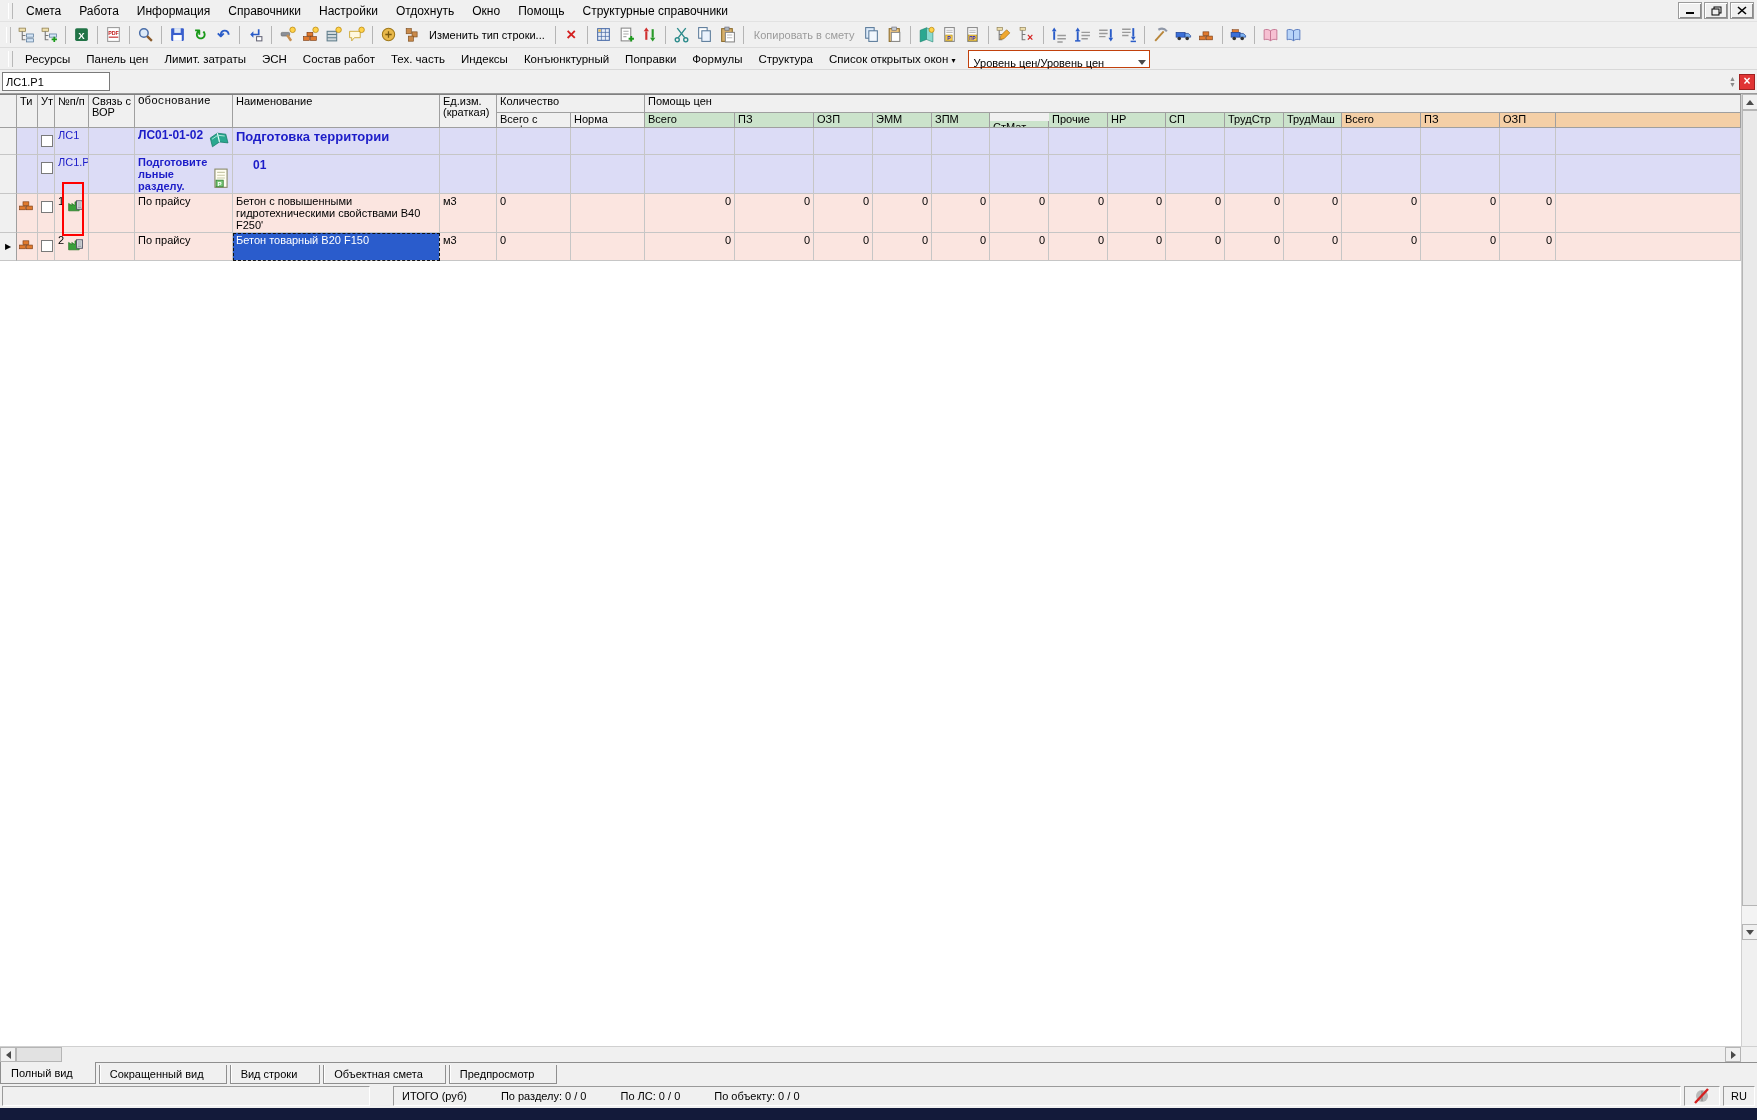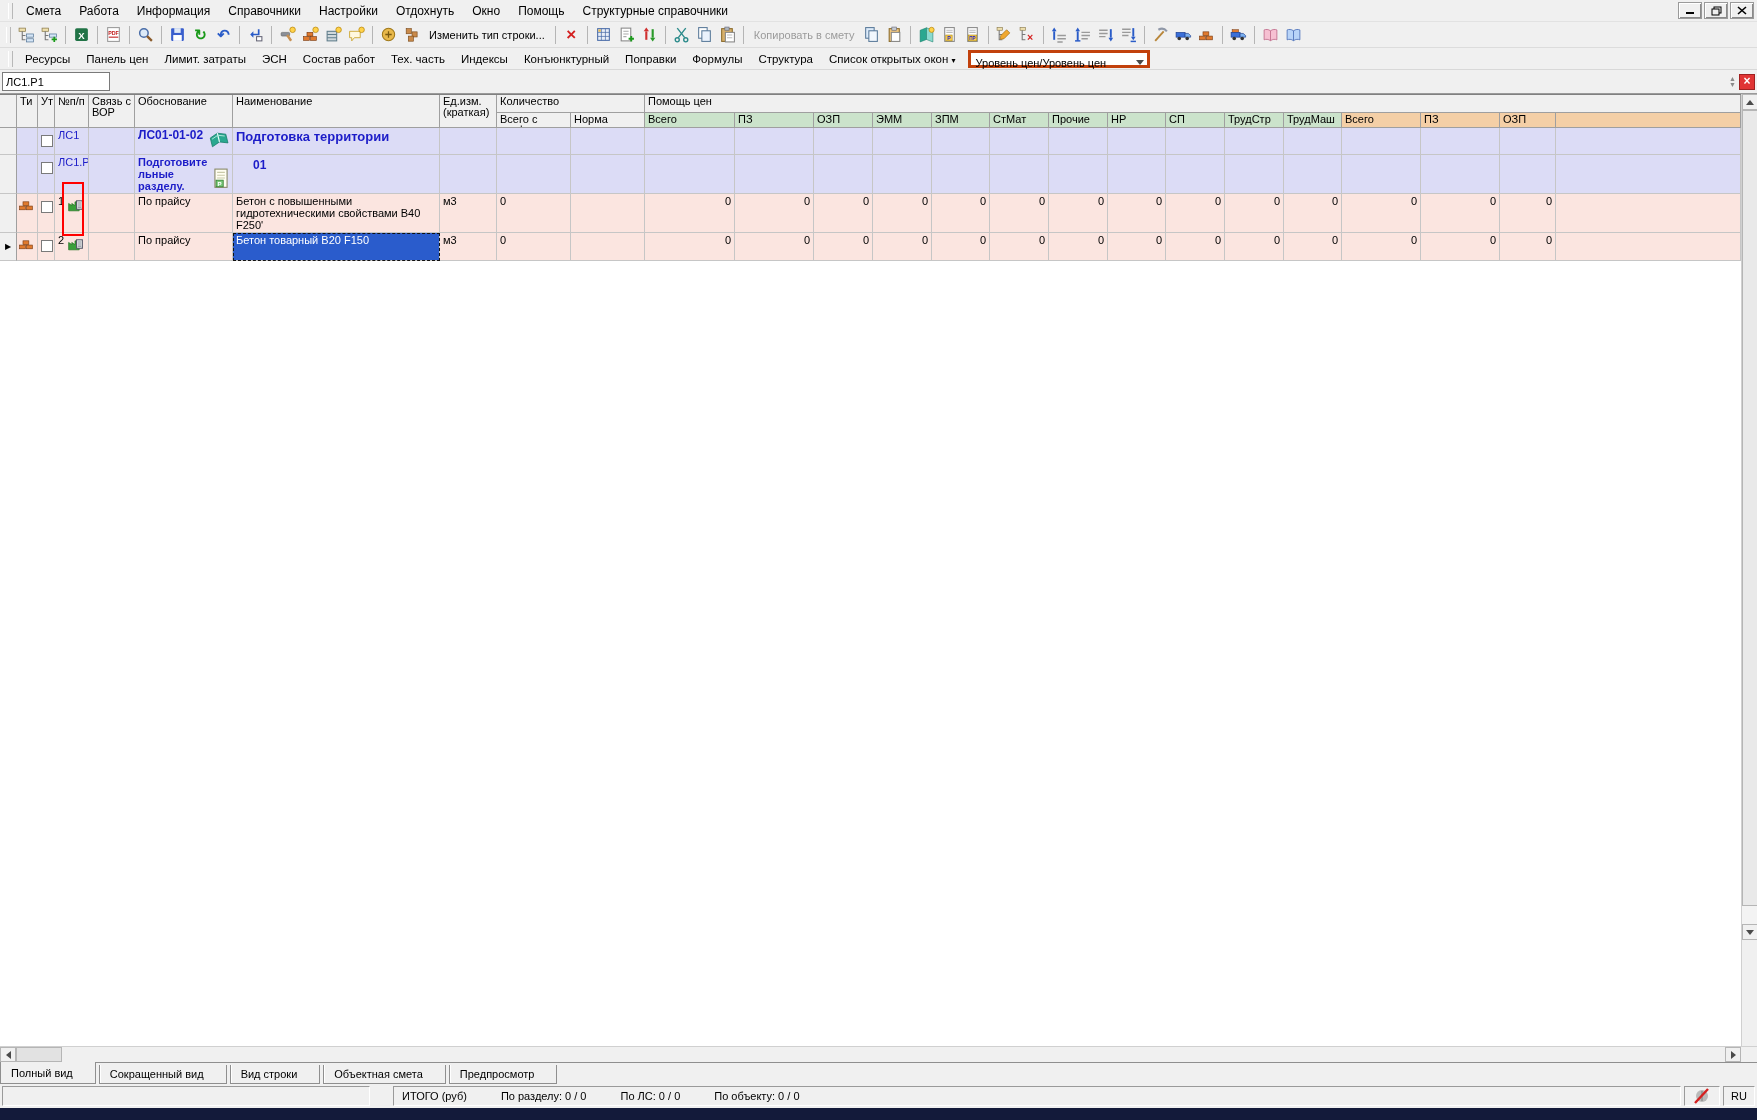--- a/index.html
+++ b/index.html
@@ -16,21 +16,21 @@
 
   .toolbar { height:26px; display:flex; align-items:center; background:#f0f0f0; border-bottom:1px solid #dcdcdc; padding-left:2px; }
   .tbtn { width:23px; height:22px; display:flex; align-items:center; justify-content:center; flex:0 0 auto; }
   .tsep { width:1px; height:18px; background:#b5b5b5; margin:0 4px; flex:0 0 auto; }
   .tlabel { padding:0 6px; white-space:nowrap; }
   .tlabel.disabled { color:#9b9b9b; }
   .glyph { font-size:14px; font-weight:bold; line-height:1; }
 
   .panelbar { height:22px; display:flex; align-items:center; background:#f0f0f0; border-bottom:1px solid #d8d8d8; padding-left:4px; }
   .pitem { padding:3px 8px; font-size:11.5px; white-space:nowrap; }
-  .combo { width:182px; height:18px; background:#fff; border:3px solid #c2410c; display:flex; align-items:center; justify-content:space-between; padding:8px 3px 0 5px; margin-left:4px; }
+  .combo { width:182px; height:18px; background:#fff; border:1px solid #c2410c; display:flex; align-items:center; justify-content:space-between; padding:8px 3px 0 5px; margin-left:4px; }
   .combo-arrow { width:0; height:0; border-left:4px solid transparent; border-right:4px solid transparent; border-top:5px solid #4a4a4a; }
 
   .locator-row { height:24px; background:#f0f0f0; border-bottom:1px solid #9a9a9a; display:flex; align-items:center; padding:0 2px; }
   .locator-input { width:108px; height:19px; border:1px solid #7a7a7a; background:#fff; font-family:"Liberation Sans",sans-serif; font-size:11px; padding:1px 3px; }
   .loc-right { margin-left:auto; display:flex; align-items:center; gap:3px; }
   .spinner { display:flex; flex-direction:column; line-height:6px; color:#8a8a8a; font-size:7px; text-align:center; }
   .red-x { width:16px; height:16px; background:#e03434; border:1px solid #a02020; color:#fff; font-weight:bold; font-size:12px; line-height:13px; text-align:center; }
 
   
   .main { position:relative; height:952px; background:#fff; }
@@ -451,33 +451,33 @@
 
   <div class="main">
     <div class="grid-area">
 
       <div class="thead">
         <div class="h" style="grid-column:1;grid-row:1/3;"></div>
         <div class="h" style="grid-column:2;grid-row:1/3;">Ти</div>
         <div class="h" style="grid-column:3;grid-row:1/3;">Ут</div>
         <div class="h" style="grid-column:4;grid-row:1/3;">№п/п</div>
         <div class="h" style="grid-column:5;grid-row:1/3;">Связь с ВОР</div>
-        <div class="h" style="grid-column:6;grid-row:1/3;">Обоснование</div>
+        <div class="h" style="grid-column:6;grid-row:1/3;font-family:Liberation Mono, monospace;">Обоснование</div>
         <div class="h" style="grid-column:7;grid-row:1/3;">Наименование</div>
         <div class="h" style="grid-column:8;grid-row:1/3;">Ед.изм. (краткая)</div>
         <div class="h" style="grid-column:9/11;grid-row:1;">Количество</div>
         <div class="h" style="grid-column:11/26;grid-row:1;">Помощь цен</div>
         <div class="h" style="grid-column:9;grid-row:2;">Всего с коэф.</div>
         <div class="h" style="grid-column:10;grid-row:2;">Норма расхода</div>
         <div class="h green" style="grid-column:11;grid-row:2;">Всего</div>
         <div class="h green" style="grid-column:12;grid-row:2;">ПЗ</div>
         <div class="h green" style="grid-column:13;grid-row:2;">ОЗП</div>
         <div class="h green" style="grid-column:14;grid-row:2;">ЭММ</div>
         <div class="h green" style="grid-column:15;grid-row:2;">ЗПМ</div>
-        <div class="h green" style="grid-column:16;grid-row:2;">СтМат</div>
+        <div class="h green" style="grid-column:16;grid-row:2;margin-top:8px;">СтМат</div>
         <div class="h green" style="grid-column:17;grid-row:2;">Прочие</div>
         <div class="h green" style="grid-column:18;grid-row:2;">НР</div>
         <div class="h green" style="grid-column:19;grid-row:2;">СП</div>
         <div class="h green" style="grid-column:20;grid-row:2;">ТрудСтр</div>
         <div class="h green" style="grid-column:21;grid-row:2;">ТрудМаш</div>
         <div class="h orange" style="grid-column:22;grid-row:2;">Всего</div>
         <div class="h orange" style="grid-column:23;grid-row:2;">ПЗ</div>
         <div class="h orange" style="grid-column:24;grid-row:2;">ОЗП</div>
         <div class="h orange" style="grid-column:25;grid-row:2;"></div>
       </div>

